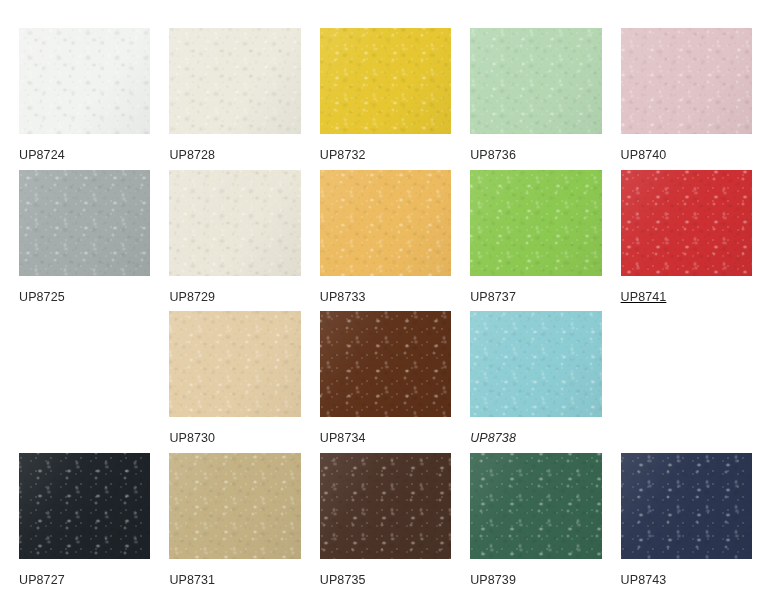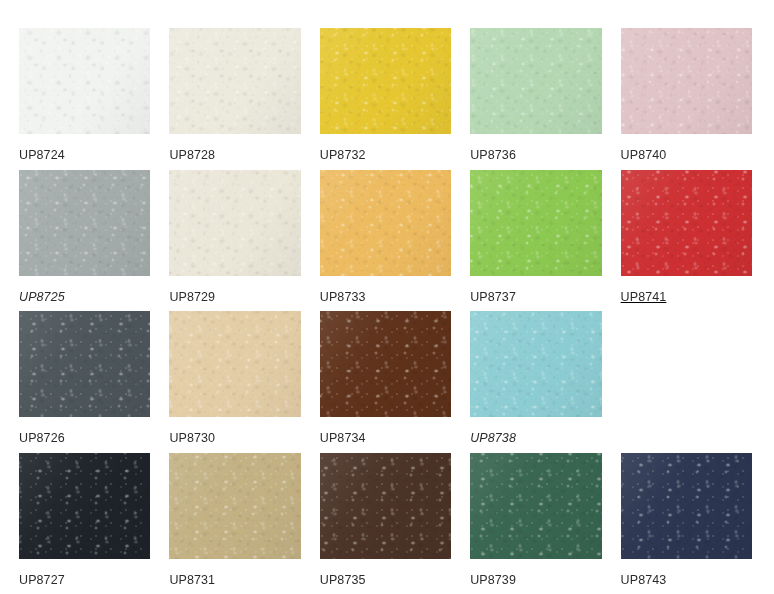--- a/index.html
+++ b/index.html
@@ -109,43 +109,39 @@
       <div class="swatch-label">UP8732</div>
     </div>
     <div class="swatch-cell" style="grid-area: 1 / 4;">
       <div class="swatch-chip" title="mint-green" style="background-color: rgb(181, 216, 179); background-position: 21px 8px, 26px 11px, 32px 16px, 24px 22px, 38px 14px, 30px 27px, 42px 19px, 35px 10px;"></div>
       <div class="swatch-label">UP8736</div>
     </div>
     <div class="swatch-cell" style="grid-area: 1 / 5;">
       <div class="swatch-chip" title="dusty-pink" style="background-color: rgb(224, 195, 198); background-position: 28px 19px, 33px 22px, 39px 27px, 31px 33px, 45px 25px, 37px 38px, 49px 30px, 42px 21px;"></div>
       <div class="swatch-label">UP8740</div>
     </div>
-    <div class="swatch-cell" style="grid-area: 2 / 1; font-style: italic;">
+    <div class="swatch-cell" style="grid-area: 2 / 1;">
       <div class="swatch-chip" title="grey" style="background-color: rgb(163, 171, 171); background-position: 6px 5px, 11px 8px, 17px 13px, 9px 19px, 23px 11px, 15px 24px, 27px 16px, 20px 7px;"></div>
       <div class="swatch-label">UP8725</div>
     </div>
     <div class="swatch-cell" style="grid-area: 2 / 2;">
       <div class="swatch-chip" title="cream" style="background-color: rgb(234, 230, 216); background-position: 13px 16px, 18px 19px, 24px 24px, 16px 30px, 30px 22px, 22px 35px, 34px 27px, 27px 18px;"></div>
       <div class="swatch-label">UP8729</div>
     </div>
     <div class="swatch-cell" style="grid-area: 2 / 3;">
       <div class="swatch-chip" title="amber" style="background-color: rgb(237, 187, 95); background-position: 20px 2px, 25px 5px, 31px 10px, 23px 16px, 37px 8px, 29px 21px, 41px 13px, 34px 4px;"></div>
       <div class="swatch-label">UP8733</div>
     </div>
     <div class="swatch-cell" style="grid-area: 2 / 4;">
       <div class="swatch-chip" title="lime-green" style="background-color: rgb(140, 201, 81); background-position: 27px 13px, 32px 16px, 38px 21px, 30px 27px, 44px 19px, 36px 32px, 48px 24px, 41px 15px;"></div>
       <div class="swatch-label">UP8737</div>
     </div>
     <div class="swatch-cell" style="grid-area: 2 / 5; text-decoration: underline;">
       <div class="swatch-chip" title="red" style="background-color: rgb(205, 47, 50); background-position: 5px 24px, 10px 27px, 16px 32px, 8px 38px, 22px 30px, 14px 43px, 26px 35px, 19px 26px;"></div>
       <div class="swatch-label">UP8741</div>
-    </div>
-    <div class="swatch-cell" style="grid-area: 3 / 1;">
-      <div class="swatch-chip" title="slate-grey" style="background-color: rgb(76, 85, 90); background-position: 12px 10px, 17px 13px, 23px 18px, 15px 24px, 29px 16px, 21px 29px, 33px 21px, 26px 12px;"></div>
-      <div class="swatch-label">UP8726</div>
     </div>
     <div class="swatch-cell" style="grid-area: 3 / 2;">
       <div class="swatch-chip" title="sand" style="background-color: rgb(227, 205, 166); background-position: 19px 21px, 24px 24px, 30px 29px, 22px 35px, 36px 27px, 28px 40px, 40px 32px, 33px 23px;"></div>
       <div class="swatch-label">UP8730</div>
     </div>
     <div class="swatch-cell" style="grid-area: 3 / 3;">
       <div class="swatch-chip" title="chestnut-brown" style="background-color: rgb(94, 49, 25); background-position: 26px 7px, 31px 10px, 37px 15px, 29px 21px, 43px 13px, 35px 26px, 47px 18px, 40px 9px;"></div>
       <div class="swatch-label">UP8734</div>
     </div>
     <div class="swatch-cell" style="grid-area: 3 / 4; font-style: italic;">

